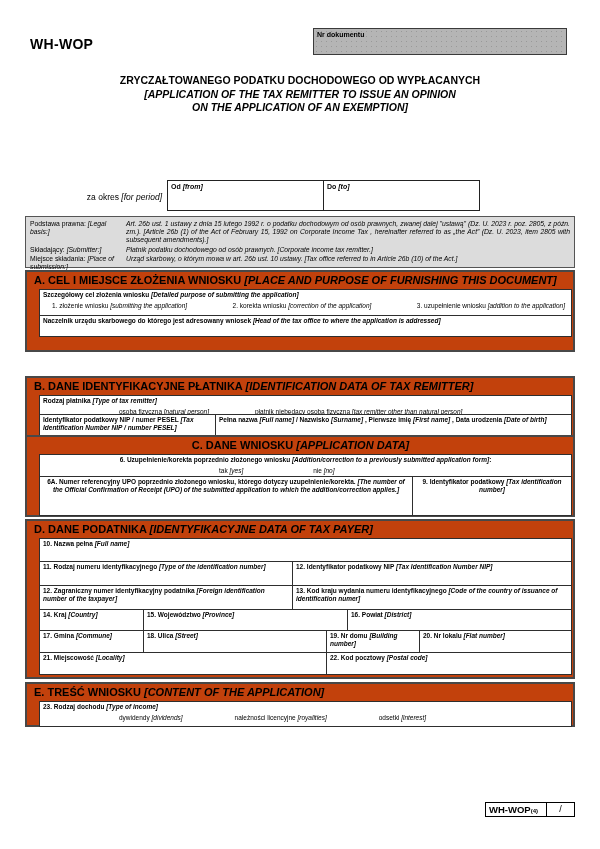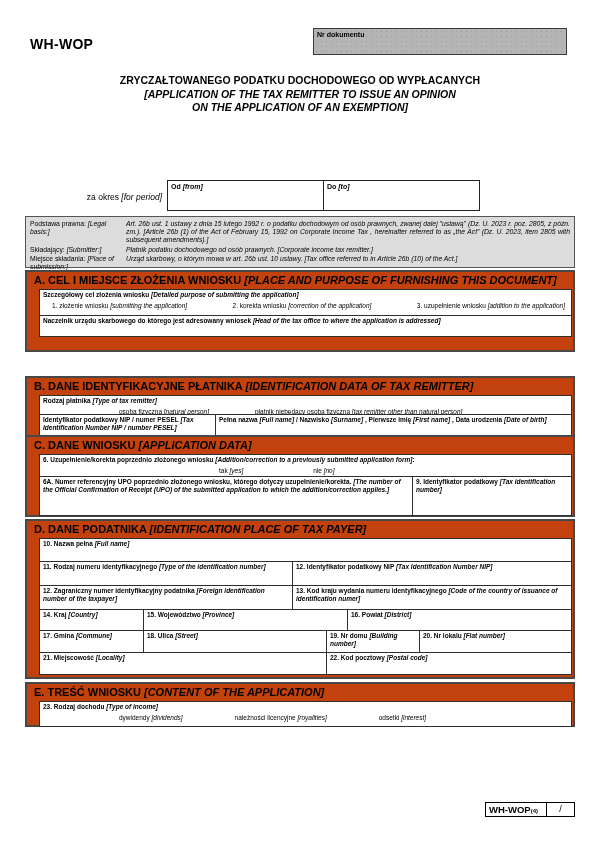--- a/index.html
+++ b/index.html
@@ -38,21 +38,21 @@
   .legal .lab { flex:0 0 92px; padding-right:4px; }
   .legal .txt { flex:1; font-style:italic; text-align:justify; }
 
   
   .sec {
     position:absolute; left:25px; width:550px; box-sizing:border-box;
     background:#c2410c; border:2px solid #484848;
   }
   .sec-a { top:270px; height:82px; }
   .sec-b { top:376px; height:99px; }
-  .sec-c { top:435px; height:82px; }
+  .sec-c { top:435px; height:82px;text-align:center; }
   .sec-d { top:519px; height:160px; }
   .sec-e { top:682px; height:45px; }
   .sec-h { font-size:11px; font-weight:bold; line-height:13px; padding:2px 6px 2px 21px; text-indent:-14px; }
   .sec-h i { font-style:italic; }
   .sec-body { margin:0 1px 1px 12px; }
   .frow { display:flex; }
   .frow + .frow { margin-top:-1px; }
   .cell {
     background:#fff; border:1px solid #2e2e2e; box-sizing:border-box;
     padding:1px 3px; font-size:6.5px; line-height:8px; overflow:hidden;
@@ -183,21 +183,21 @@
           <span class="bl rich">6A. Numer referencyjny UPO poprzednio złożonego wniosku, którego dotyczy uzupełnienie/korekta. <i>[The number of the Official Confirmation of Receipt (UPO) of the submitted application to which the addition/correction applies.]</i></span>
         </div>
         <div class="cell grow h40">
           <span class="bl rich">9. Identyfikator podatkowy <i>[Tax identification number]</i></span>
         </div>
       </div>
     </div>
   </div>
 
   <div class="sec sec-d">
-    <div class="sec-h">D. DANE PODATNIKA <i>[IDENTIFICATION PLACE OF TAX PAYER]</i></div>
+    <div class="sec-h">D. DANE PODATNIKA <i>[IDENTYFIKACYJNE DATA OF TAX PAYER]</i></div>
     <div class="sec-body">
       <div class="frow">
         <div class="cell grow h24">
           <span class="bl rich">10. Nazwa pełna <i>[Full name]</i></span>
         </div>
       </div>
       <div class="frow">
         <div class="cell h25" style="flex:0 0 254px;">
           <span class="bl rich">11. Rodzaj numeru identyfikacyjnego <i>[Type of the identification number]</i></span>
         </div>

